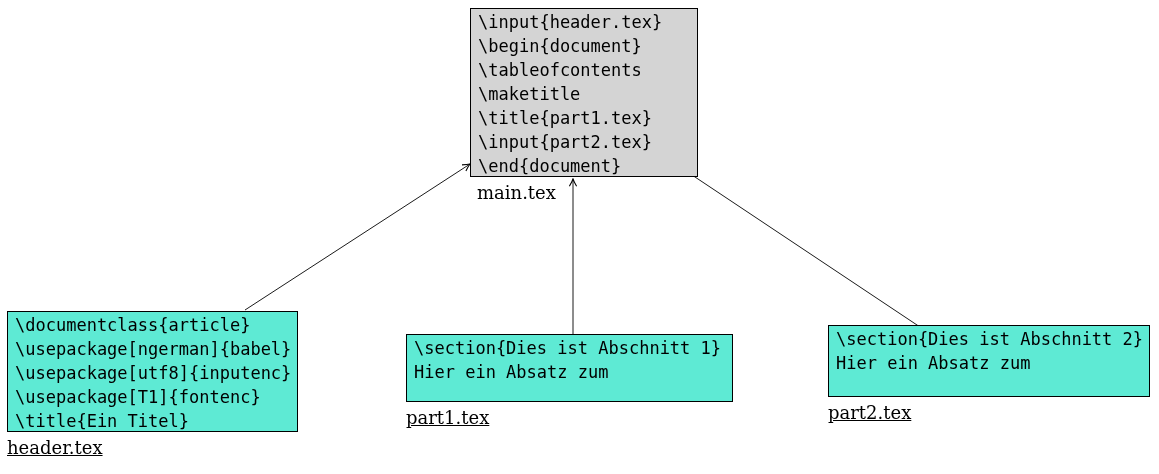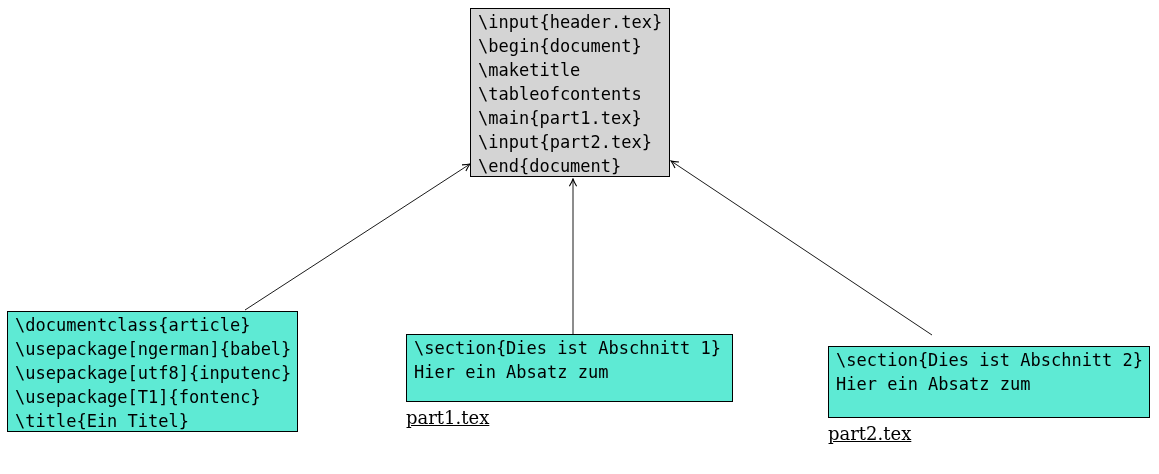--- a/index.html
+++ b/index.html
@@ -33,26 +33,26 @@
   }
   .filelabel {
     font-family: "DejaVu Serif", "Liberation Serif", serif;
     font-size: 18px;
     color: #000000;
     margin-top: 5px;
   }
   .filelabel.centered { text-align: left; text-decoration: underline; }
   .filelabel.leftpad { padding-left: 7px; }
   #node-main  { left: 470px; top: 8px;   width: 200px; }
-  #node-main .codebox   { width: 200px; height: 169px; }
+  #node-main .codebox   { width: 228px; height: 169px; }
   #node-header{ left: 7px;   top: 311px; width: 291px; }
   #node-header .codebox { width: 291px; height: 121px; }
   #node-part1 { left: 406px; top: 334px; width: 327px; }
   #node-part1 .codebox  { width: 327px; height: 68px; }
-  #node-part2 { left: 828px; top: 346px; width: 322px; }
+  #node-part2 { left: 828px; top: 325px; width: 322px; }
   #node-part2 .codebox  { width: 322px; height: 72px; }
 </style>
 </head>
 <body>
 
 <div class="canvas">
 
   <svg class="edges-layer" width="1159" height="474" viewBox="0 0 1159 474" xmlns="http://www.w3.org/2000/svg">
     <defs>
       <marker id="ah" viewBox="0 0 10 10" refX="9" refY="5" markerWidth="10" markerHeight="10" orient="auto">
@@ -61,36 +61,38 @@
     </defs>
     <line x1="245" y1="310" x2="470" y2="164" stroke="#000000" stroke-width="0.9" marker-end="url(#ah)"></line>
     <line x1="573" y1="334" x2="573" y2="179" stroke="#000000" stroke-width="0.9" marker-end="url(#ah)"></line>
     <line x1="932" y1="335" x2="671" y2="161" stroke="#000000" stroke-width="0.9" marker-end="url(#ah)"></line>
   </svg>
 
   <div class="node" id="node-main">
     <div class="codebox fill-gray">
       <div class="cl">\input{header.tex}</div>
       <div class="cl">\begin{document}</div>
+      <div class="cl">\tableofcontents</div>
       <div class="cl">\maketitle</div>
-      <div class="cl">\tableofcontents</div>
-      <div class="cl">\main{part1.tex}</div>
+      <div class="cl">\title{part1.tex}</div>
       <div class="cl">\input{part2.tex}</div>
       <div class="cl">\end{document}</div>
     </div>
+    <div class="filelabel leftpad">main.tex</div>
   </div>
 
   <div class="node" id="node-header">
     <div class="codebox">
       <div class="cl">\documentclass{article}</div>
       <div class="cl">\usepackage[ngerman]{babel}</div>
       <div class="cl">\usepackage[utf8]{inputenc}</div>
       <div class="cl">\usepackage[T1]{fontenc}</div>
       <div class="cl">\title{Ein Titel}</div>
     </div>
+    <div class="filelabel centered">header.tex</div>
   </div>
 
   <div class="node" id="node-part1">
     <div class="codebox">
       <div class="cl">\section{Dies ist Abschnitt 1}</div>
       <div class="cl">Hier ein Absatz zum</div>
     </div>
     <div class="filelabel centered">part1.tex</div>
   </div>
 

